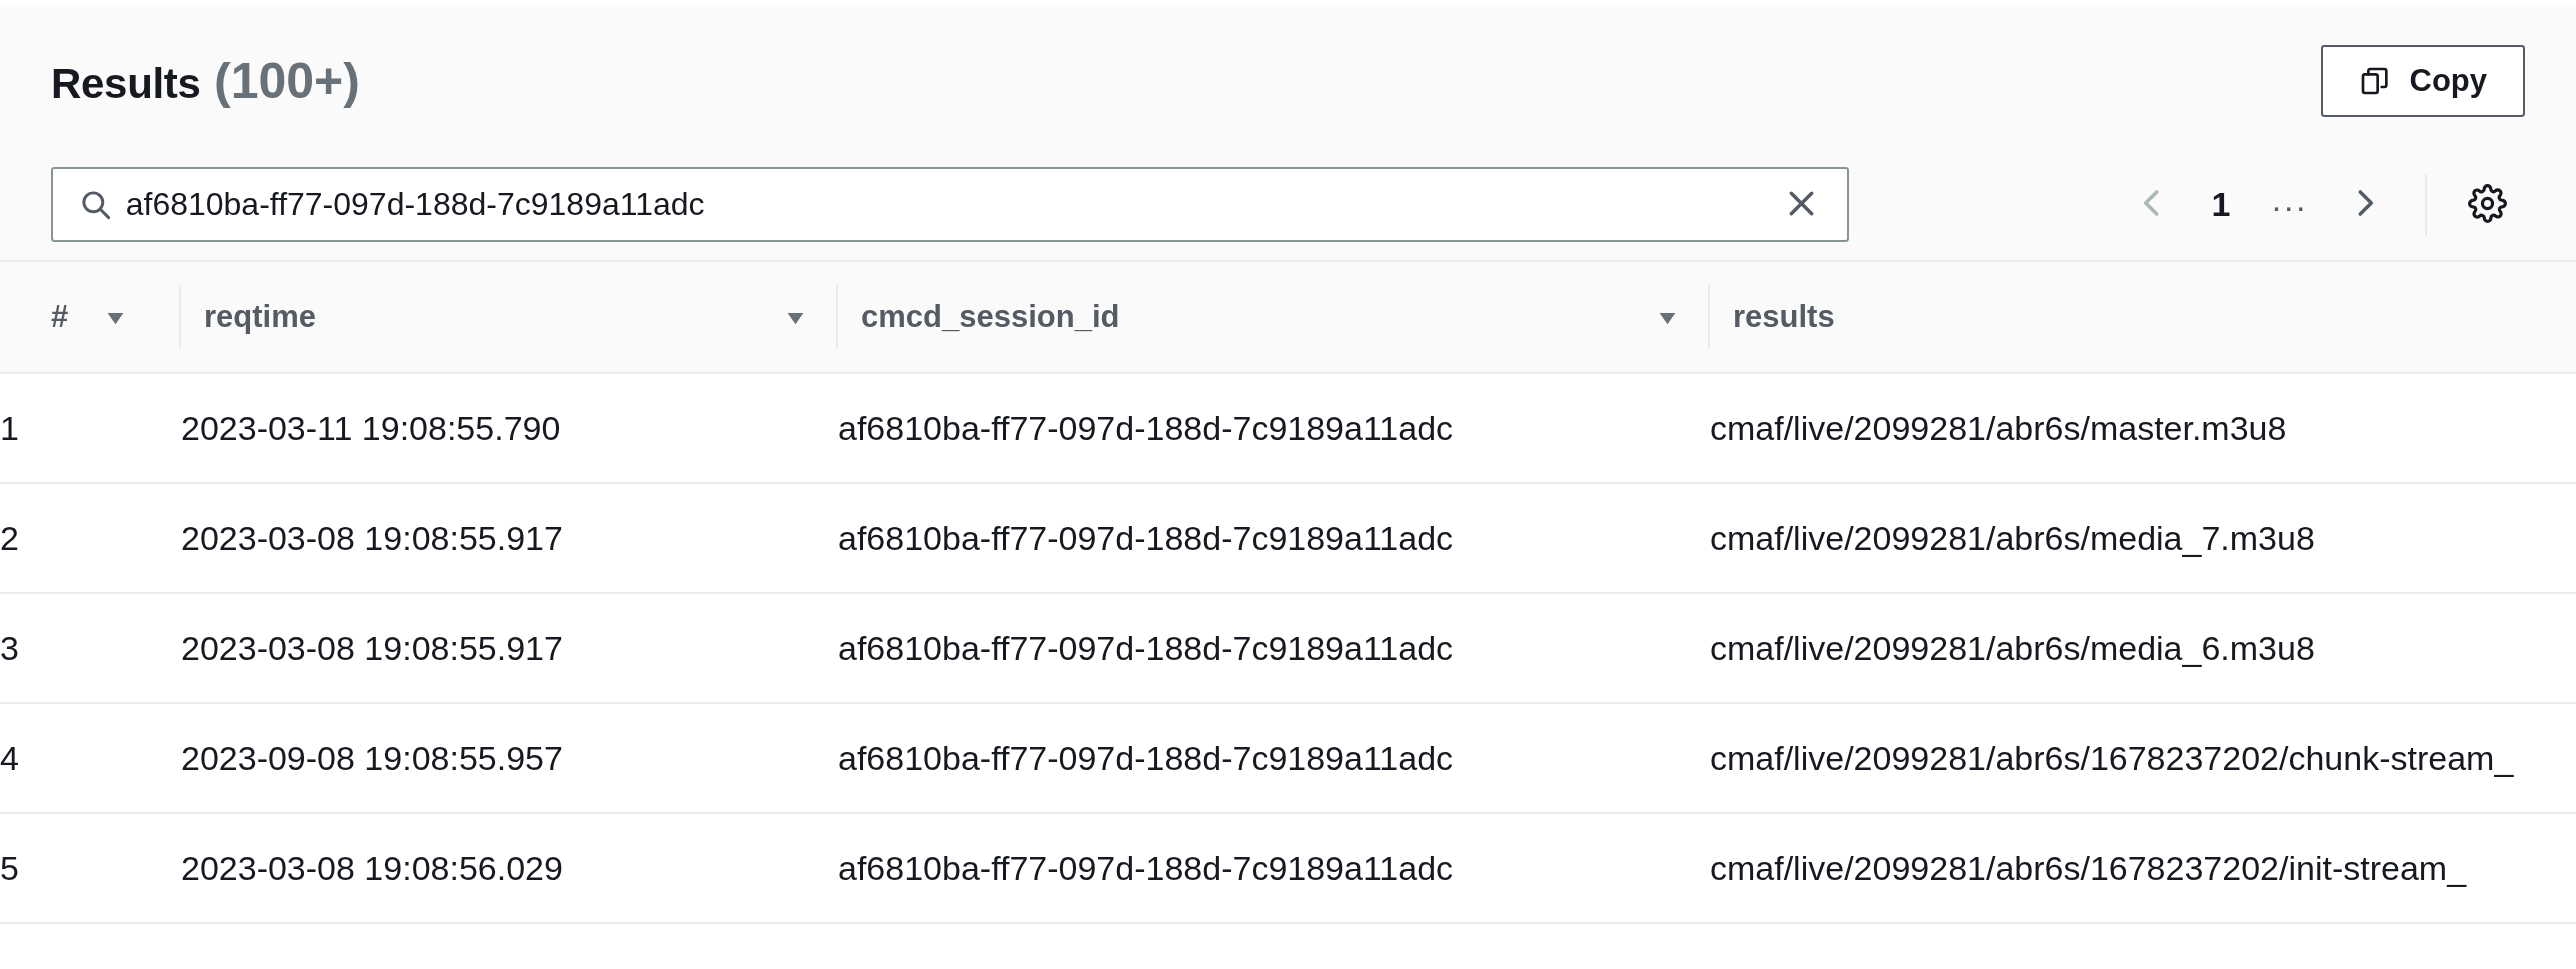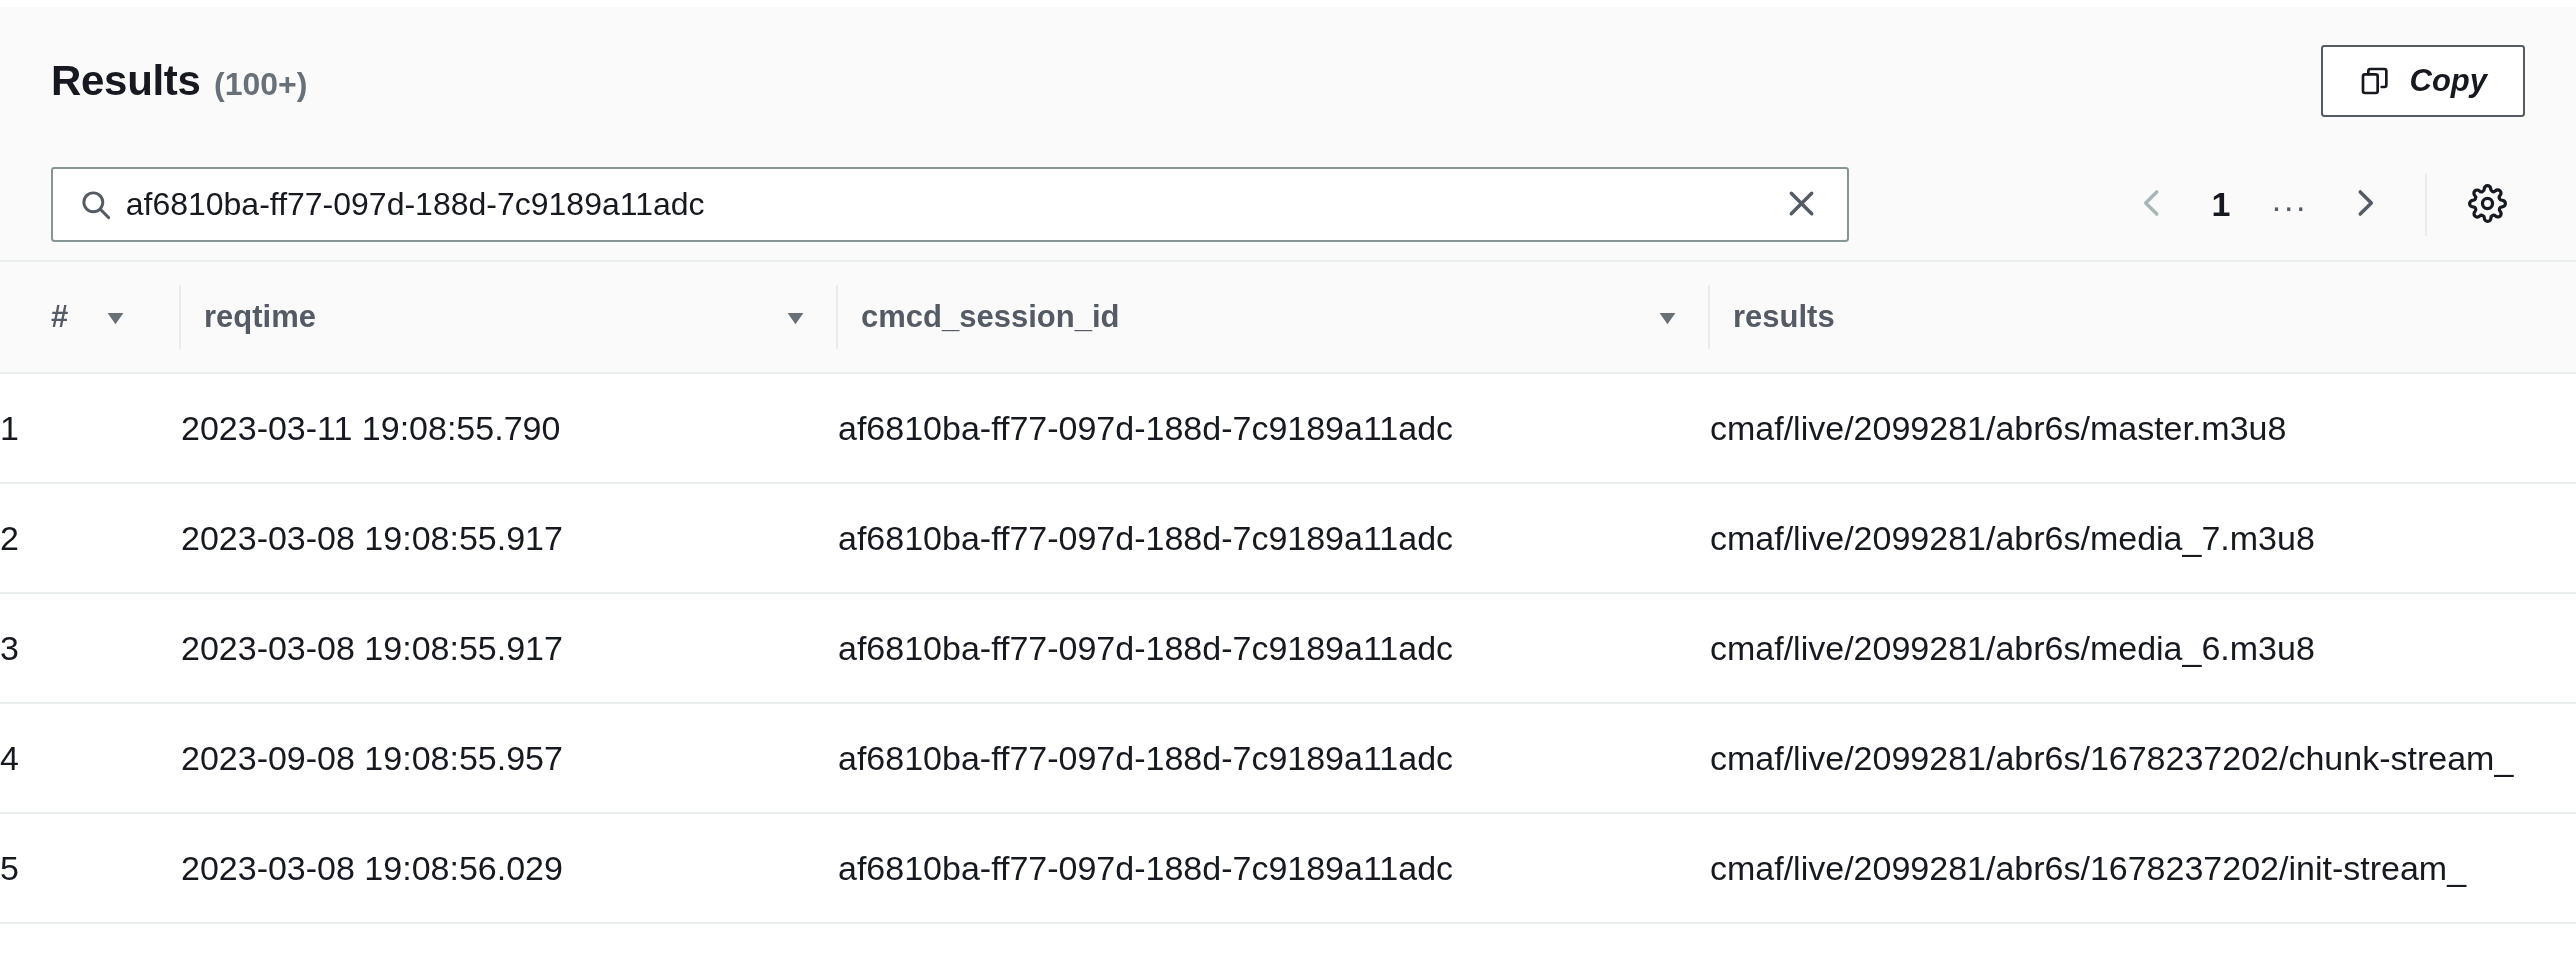--- a/index.html
+++ b/index.html
@@ -44,21 +44,21 @@
     gap: 13.4px;
   }
   .results-title {
     font-size: 42px;
     font-weight: bold;
     color: #16191f;
     letter-spacing: -0.3px;
     line-height: 1;
   }
   .results-count {
-    font-size: 32px;
+    font-size: 50px;
     font-weight: bold;
     color: #687078;
     line-height: 1;
   }
   .header-actions {
     display: flex;
     align-items: center;
     gap: 32px;
   }
   .btn {
@@ -71,21 +71,20 @@
     background: #ffffff;
     border: 2px solid #545b64;
     border-radius: 3.4px;
     color: #16191f;
     font-size: 31px;
     font-weight: bold;
     font-family: "Liberation Sans", sans-serif;
     box-sizing: border-box;
     cursor: pointer;
     white-space: nowrap;
-    font-style: italic;
   }
   .btn svg { display: block; }
 
   
   .filter-row {
     position: absolute;
     left: 0;
     top: 148px;
     width: 2576px;
     height: 113px;

